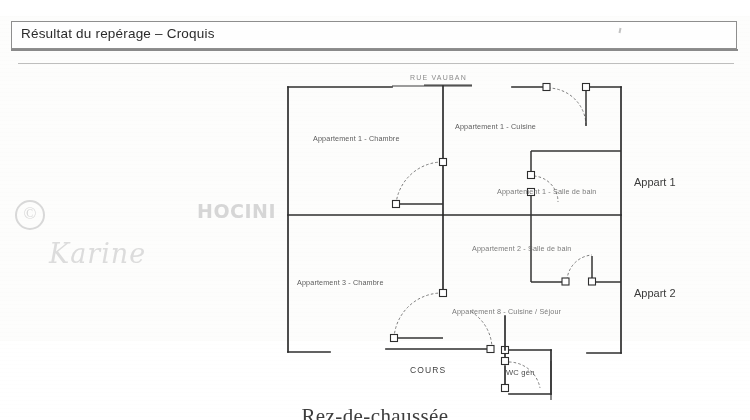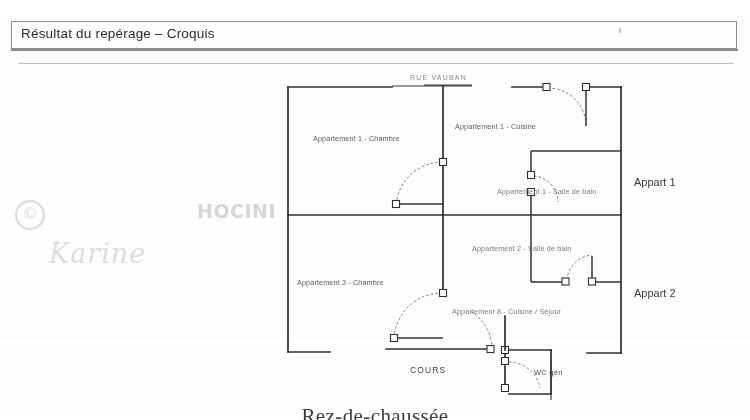--- a/index.html
+++ b/index.html
@@ -340,21 +340,21 @@
   <div class="plan-label faint" style="left:497px; top:171px;">Appartement 1 - Salle de bain</div>
 
   <div class="plan-label" style="left:297px; top:262px;">Appartement 3 - Chambre</div>
 
   <div class="plan-label faint" style="left:472px; top:228px;">Appartement 2 - Salle de bain</div>
 
   <div class="plan-label faint" style="left:452px; top:291px;">Appartement 8 - Cuisine / Séjour</div>
 
   <div class="area-label" style="left:410px; top:349px;">COURS</div>
 
-  <div class="wc-label" style="left:506px; top:352px;margin-left:28px;">WC gén</div>
+  <div class="wc-label" style="left:506px; top:352px;">WC gén</div>
 
   <div class="side-label" style="left:634px; top:160px;">Appart 1</div>
 
   <div class="side-label" style="left:634px; top:271px;">Appart 2</div>
 
   <div id="caption">Rez-de-chaussée</div>
   <div id="caption-rule"></div>
 
 </div>
 

